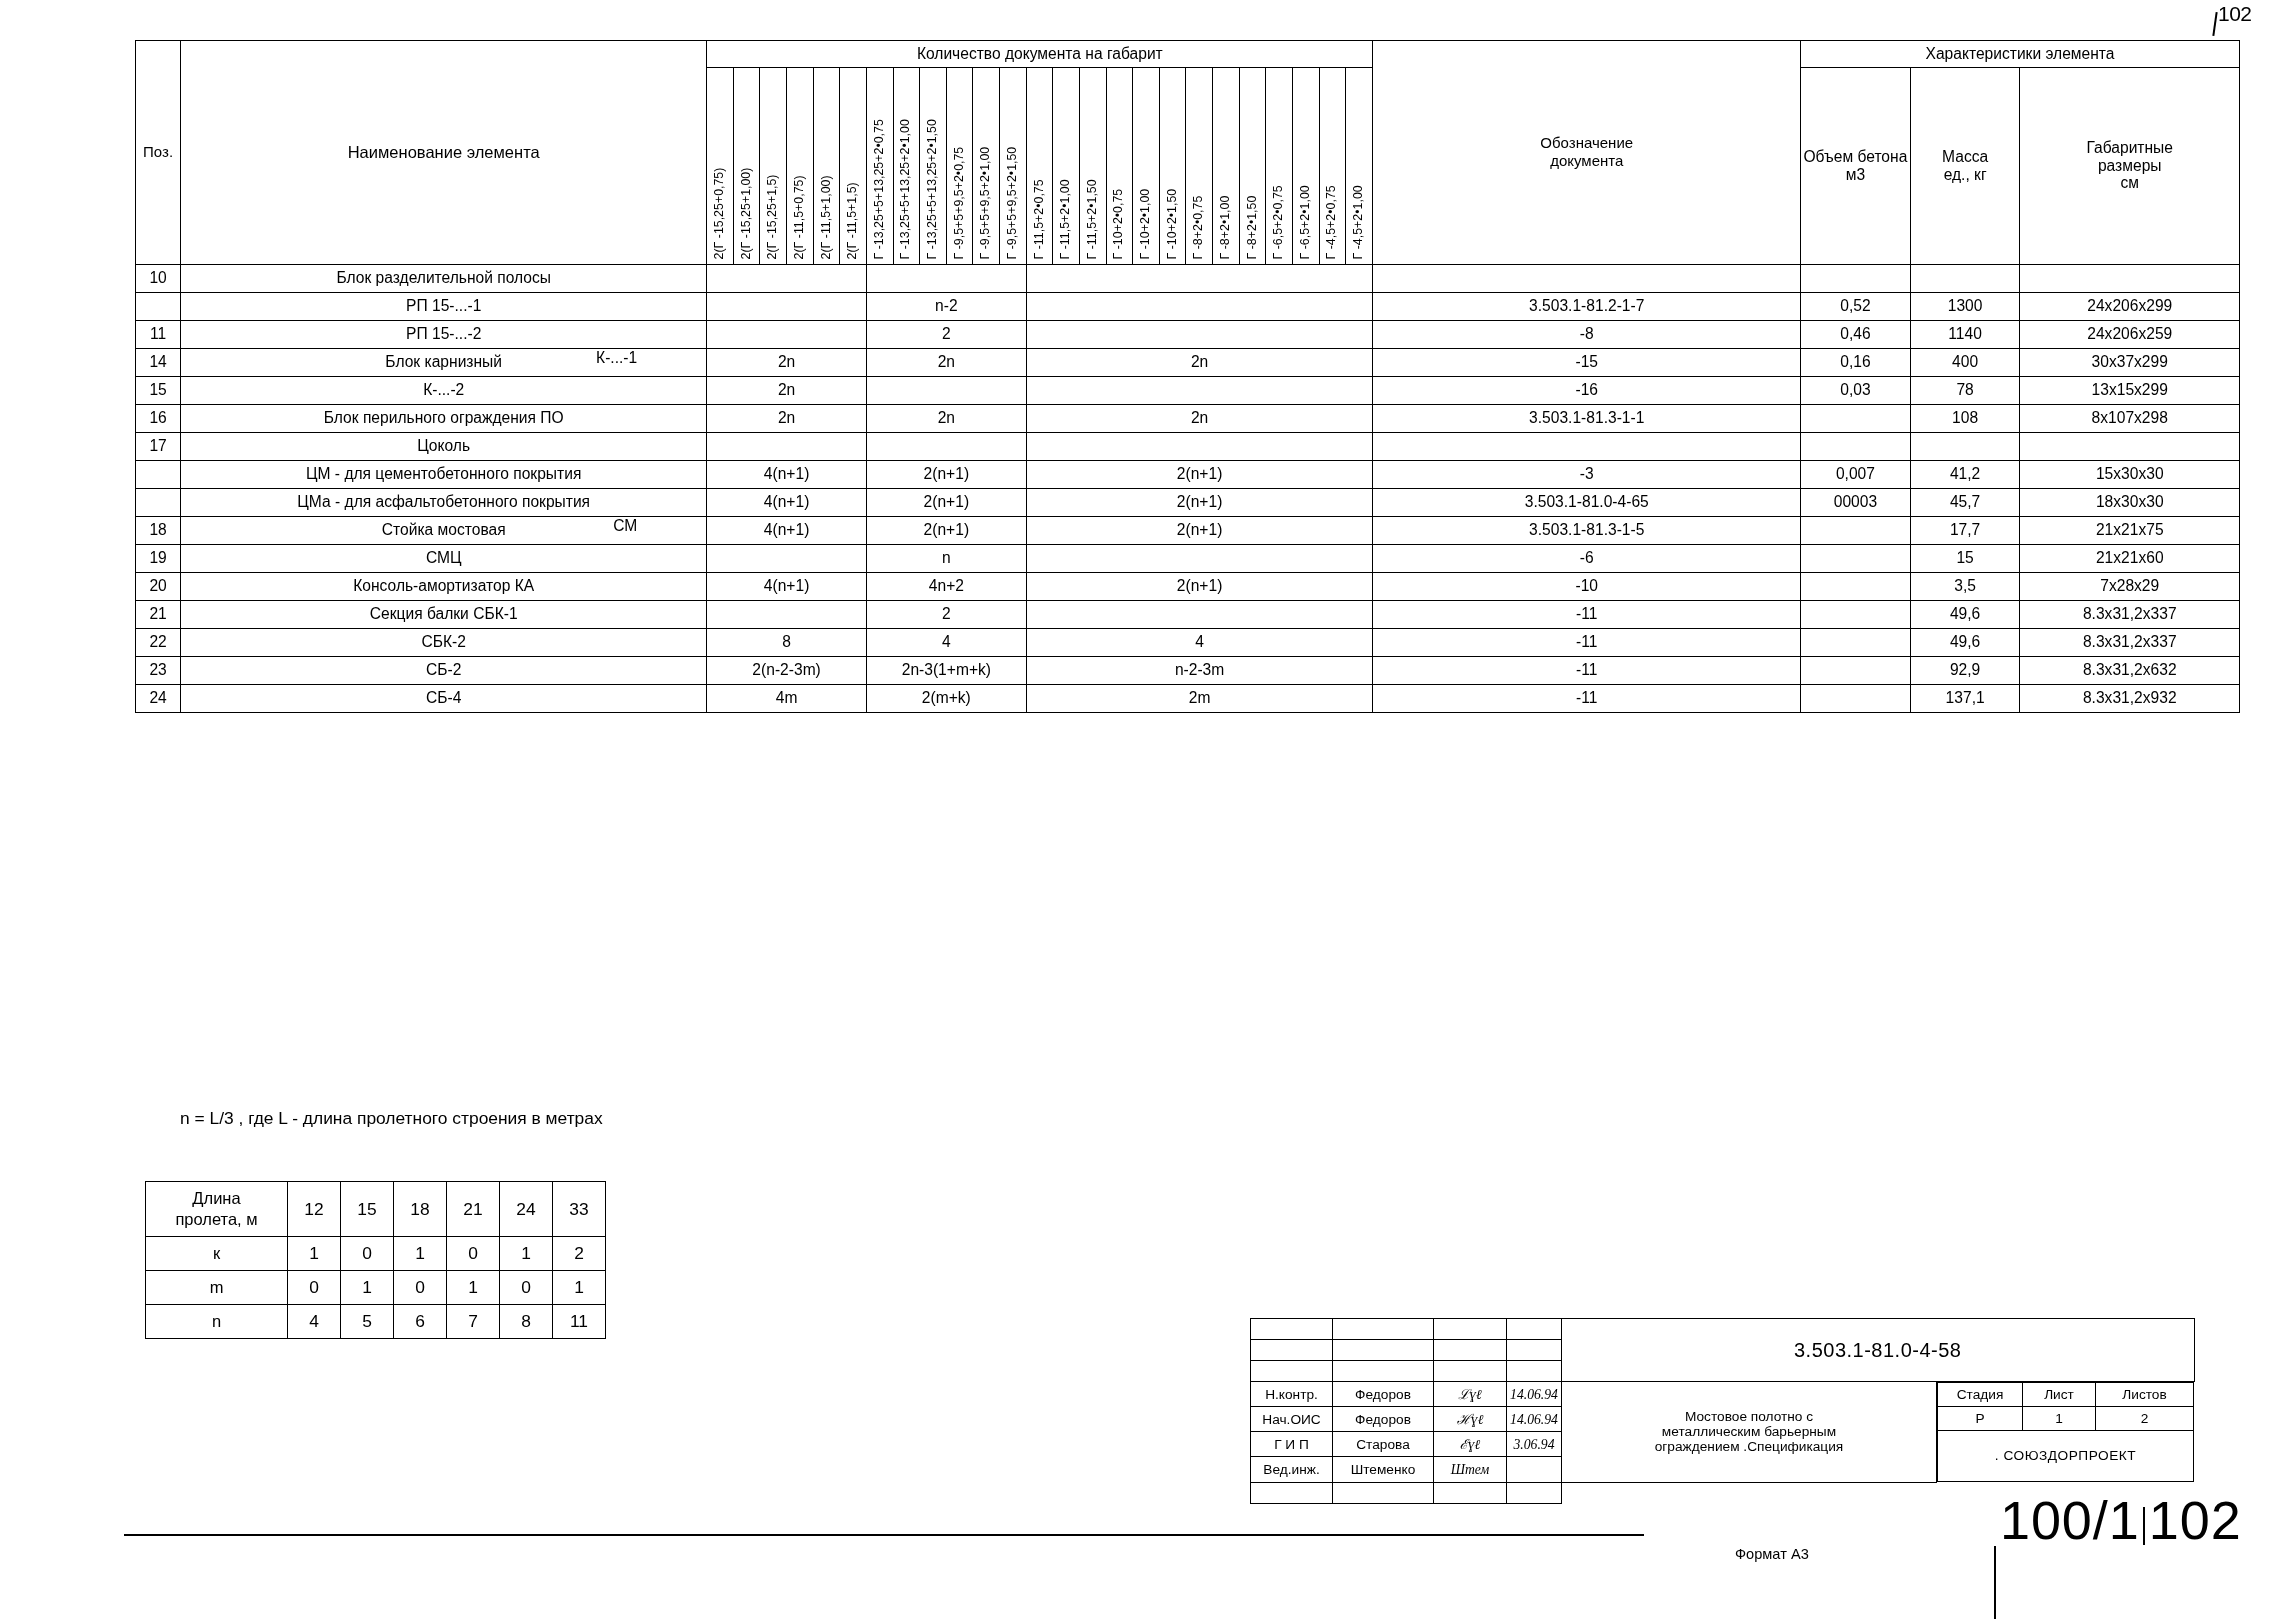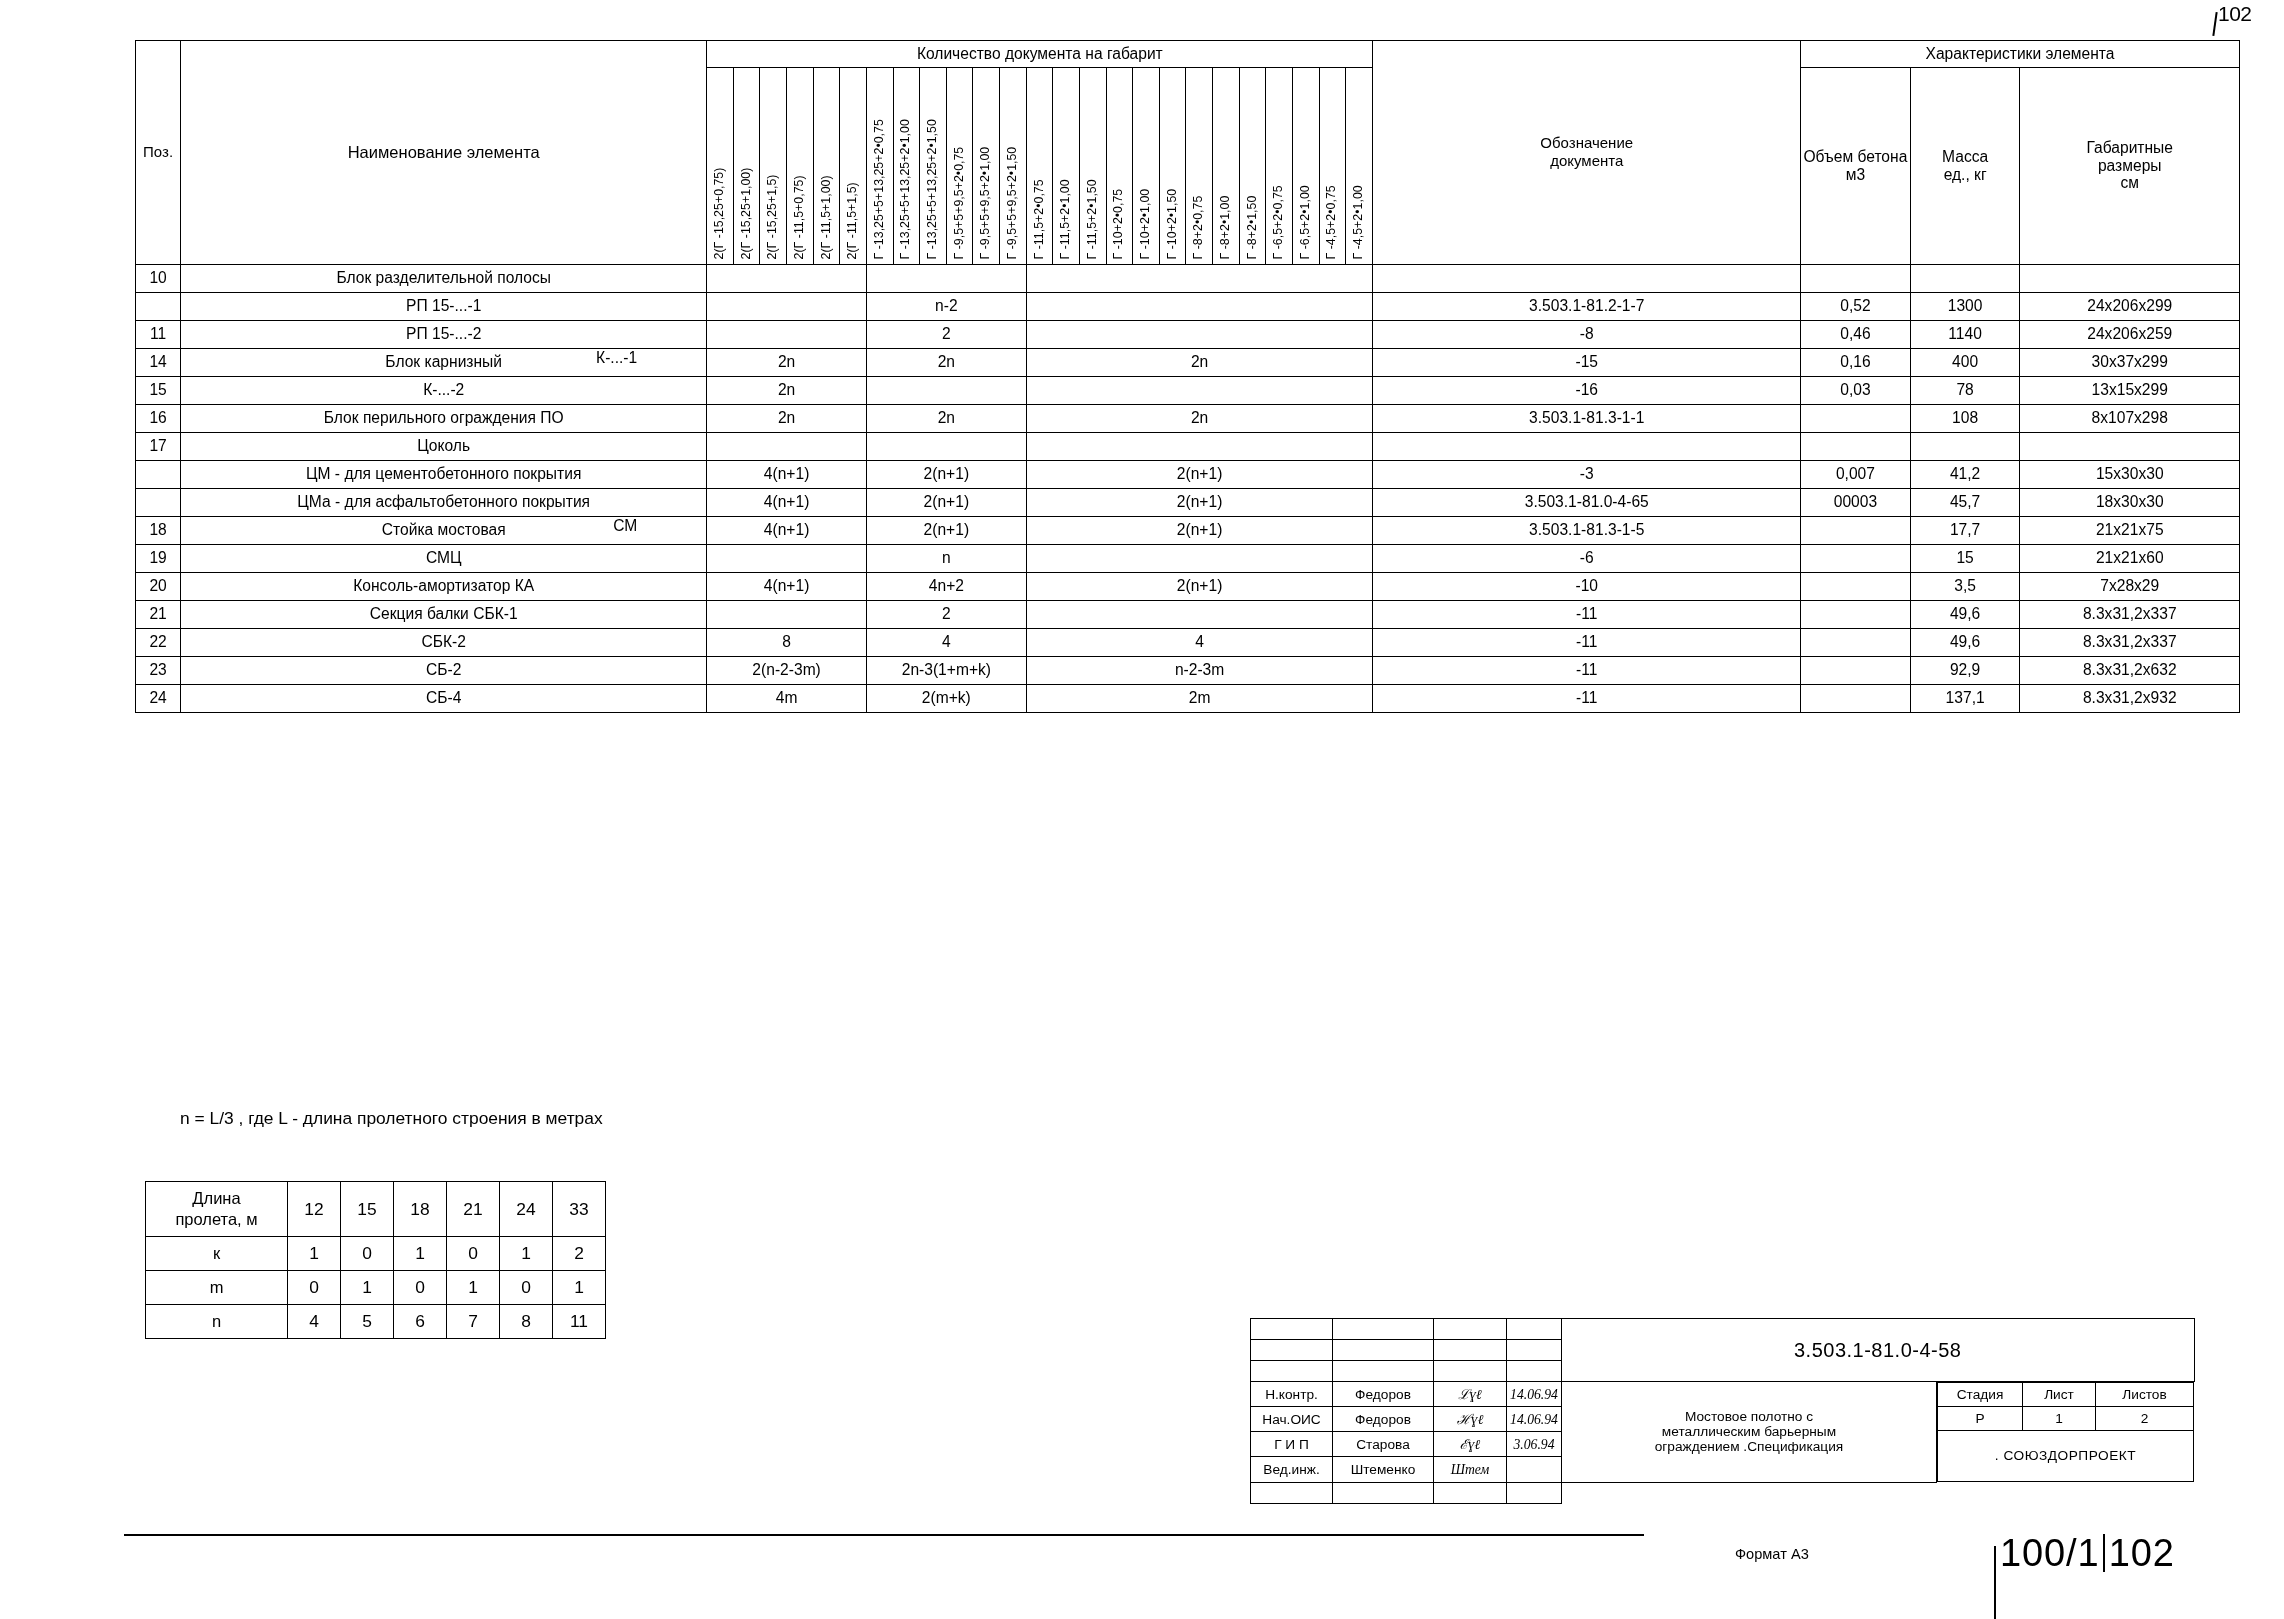--- a/index.html
+++ b/index.html
@@ -118,22 +118,22 @@
   .datetxt { font-size:9.2px; font-family:Liberation Serif, serif; font-style:italic; }
   .docnum { font-size:20px; letter-spacing:0.5px; }
   .projtitle { font-size:16px; text-align:left; padding:2.7px 1.8px 2.7px 6.4px; line-height:1.55; }
   .stagehdr { font-size:13px; }
   .stageval { font-size:14.6px; }
   .orgname  { font-size:19px; letter-spacing:0.5px; }
 
   .format-note { position:absolute; left:1735px; top:1546px; font-size:14.6px; }
 
   .pagenums {
-    position:absolute; left:2000px; top:1532px;
-    font-size:38px; letter-spacing:0.9px; white-space:nowrap;
+    position:absolute; left:2000px; top:1489px;
+    font-size:54px; letter-spacing:0.9px; white-space:nowrap;
   }
   .pagenums .bar { display:inline-block; width:1.8px; height:38px; background:#000;
                    vertical-align:-6.4px; margin:0 3.7px; }
   .leftrule { position:absolute; left:124px; top:1534px; width:1520px; height:1.8px; background:#000; }
   .rightrule{ position:absolute; left:1994px; top:1546px; width:2.3px; height:73px; background:#000; }
 </style>
 </head>
 <body>
 
 <div class="sheet">

